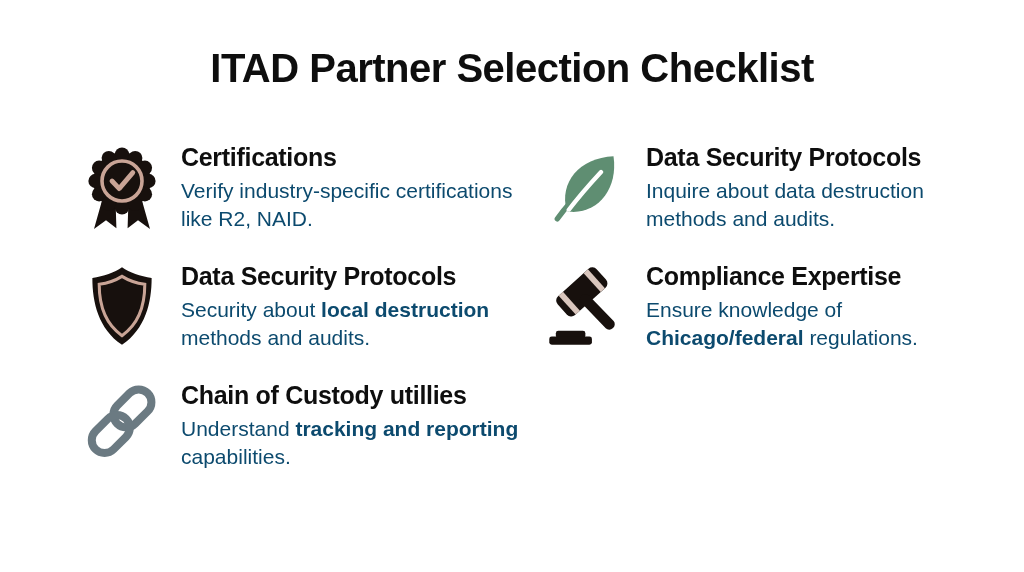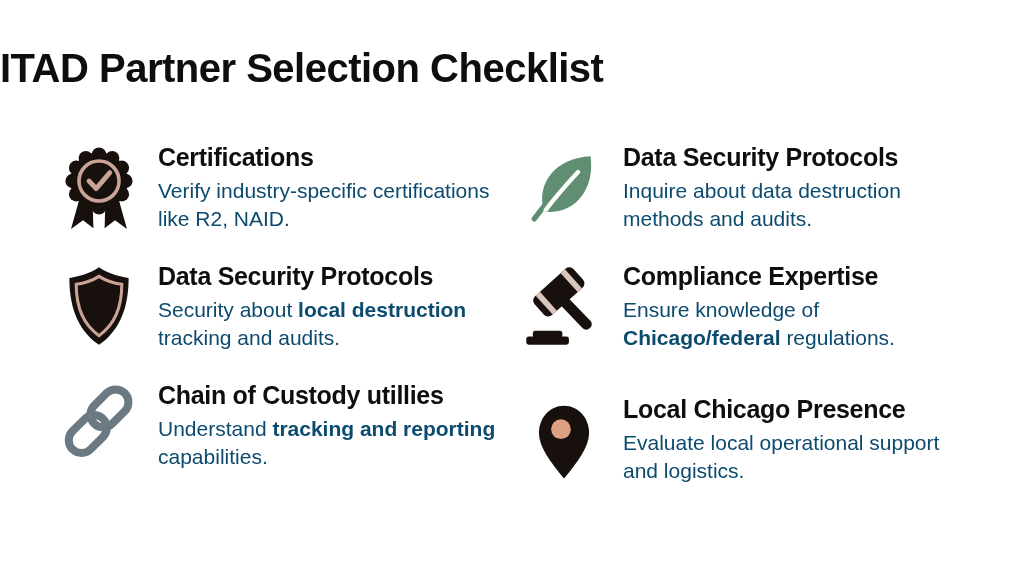--- a/index.html
+++ b/index.html
@@ -4,36 +4,38 @@
 <style>
   html, body { margin: 0; padding: 0; }
   body {
     width: 1024px; height: 572px;
     background: #ffffff;
     font-family: "Liberation Sans", sans-serif;
     color: #141414;
     overflow: hidden;
   }
   .title {
+    text-align: center;
     font-size: 40px;
     font-weight: 700;
     letter-spacing: -0.5px;
     margin: 46px 0 0 0;
     color: #0e0e0e;
   }
   .grid {
     display: grid;
     grid-template-columns: 465px 465px;
     margin: 50px 0 0 56px;
   }
   .cell {
     display: flex;
     gap: 16px;
     align-items: flex-start;
     min-height: 119px;
+    justify-content: flex-end;
   }
   .cell.offset { margin-top: 14px; }
   .iconbox {
     flex: 0 0 86px;
     display: flex;
     justify-content: center;
     padding-top: 2px;
   }
   .txt { max-width: 340px; }
   .item-title {
@@ -109,21 +111,21 @@
 
   <div class="cell">
     <span class="iconbox">
       <svg width="76" height="88" viewBox="0 0 100 110">
         <path d="M50 4 C40 11 26 16 11 18 C11 50 19 85 50 106 C81 85 89 50 89 18 C74 16 60 11 50 4 Z" fill="#17100d"></path>
         <path d="M50 16 C42 21 31 25 20 26.5 C20 51 27 78 50 94 C73 78 80 51 80 26.5 C69 25 58 21 50 16 Z" fill="none" stroke="#c9a496" stroke-width="4"></path>
       </svg>
     </span>
     <div class="txt">
       <div class="item-title">Data Security Protocols</div>
-      <p class="item-body"><span>Security about </span><span class="b">local destruction</span><span> tracking and audits.</span></p>
+      <p class="item-body"><span>Security about </span><span class="b">local destruction</span><span> methods and audits.</span></p>
     </div>
   </div>
 
   <div class="cell">
     <span class="iconbox">
       <svg width="82" height="90" viewBox="0 0 100 100">
         <g transform="rotate(-42 44 32)">
           <rect x="12" y="16" width="64" height="31" rx="7" fill="#17100d"></rect>
           <rect x="20" y="16" width="7" height="31" fill="#d9c6bd"></rect>
           <rect x="61" y="16" width="7" height="31" fill="#d9c6bd"></rect>
@@ -147,26 +149,14 @@
           <rect x="-16" y="-27" width="32" height="54" rx="16" transform="translate(36,60) rotate(45)"></rect>
         </g>
       </svg>
     </span>
     <div class="txt">
       <div class="item-title">Chain of Custody utillies</div>
       <p class="item-body"><span>Understand </span><span class="b">tracking and reporting</span><span> capabilities.</span></p>
     </div>
   </div>
 
-  <div class="cell offset">
-    <span class="iconbox">
-      <svg width="76" height="92" viewBox="0 0 100 105">
-        <path d="M50 6 C31 6 17 22 17 42 C17 61 33 81 50 102 C67 81 83 61 83 42 C83 22 69 6 50 6 Z" fill="#17100d"></path>
-        <circle cx="46" cy="37" r="13" fill="#dca183"></circle>
-      </svg>
-    </span>
-    <div class="txt">
-      <div class="item-title">Local Chicago Presence</div>
-      <p class="item-body"><span>Evaluate local operational support and logistics.</span></p>
-    </div>
-  </div>
 
 </div>
 
 </body></html>

